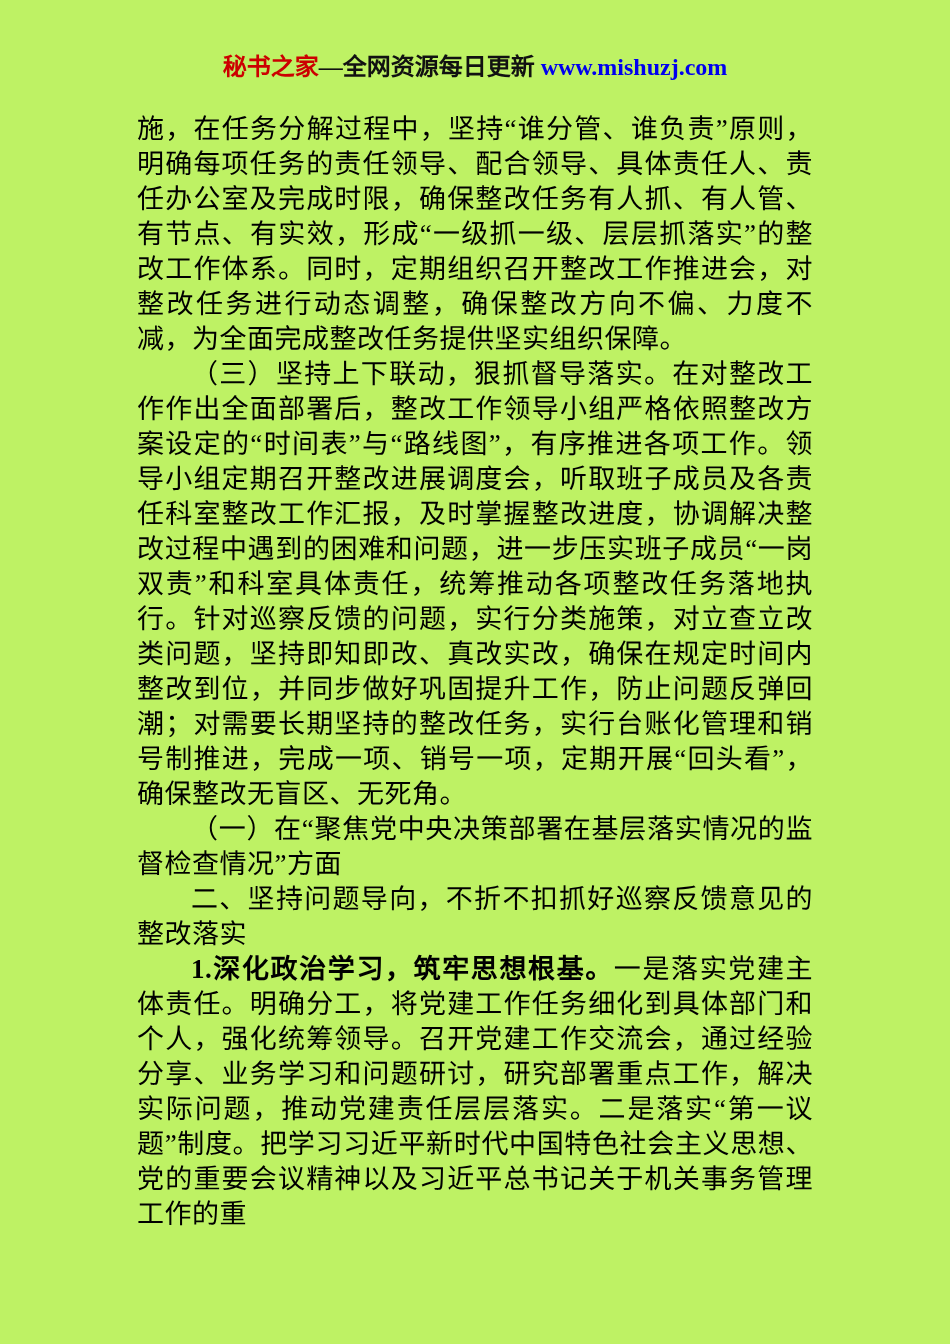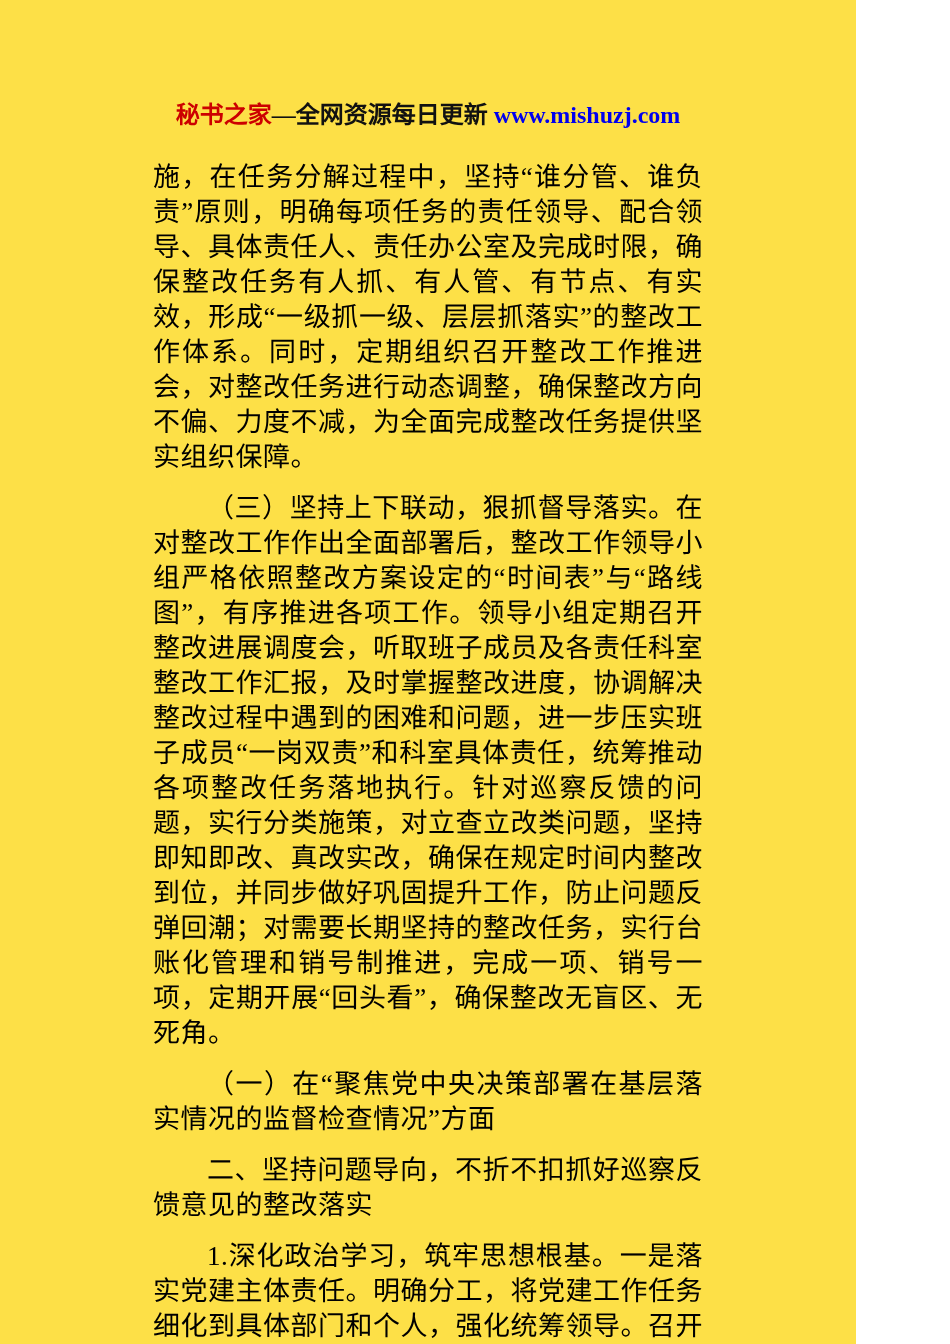--- a/index.html
+++ b/index.html
@@ -2,25 +2,25 @@
 <html lang="zh-CN"><head>
 <meta charset="utf-8">
 <style>
   html, body {
     margin: 0;
     padding: 0;
     background: #ffffff;
   }
   .page {
     position: relative;
-    width: 856px;
+    width: 950px;
     height: 1344px;
-    background: #fde047;
+    background: #bef264;
     box-sizing: border-box;
-    padding: 100px 137px 30px 137px;
+    padding: 52px 137px 30px 137px;
     overflow: hidden;
     font-family: "Liberation Serif", "DejaVu Serif", serif;
   }
   .site-header {
     text-align: center;
     font-size: 24px;
     font-weight: bold;
     line-height: 30px;
     margin-bottom: 30px;
     white-space: nowrap;
@@ -34,28 +34,28 @@
     font-family: "Liberation Serif", "DejaVu Serif", serif;
   }
   .doc-body {
     color: #000000;
     font-size: 27px;
     line-height: 35px;
     text-align: justify;
     letter-spacing: 0.5px;
   }
   .doc-body p.para {
-    margin: 16px;
+    margin: 0;
     padding: 0;
   }
   .doc-body p.para.indent {
     text-indent: 2em;
   }
   .doc-body .bold {
-    font-weight: normal;
+    font-weight: bold;
   }
 </style>
 </head>
 <body>
 
 <div class="page">
 
   <div class="site-header">
     <span class="brand">秘书之家</span><span class="tagline">—全网资源每日更新 </span><a class="url">www.mishuzj.com</a>
   </div>

